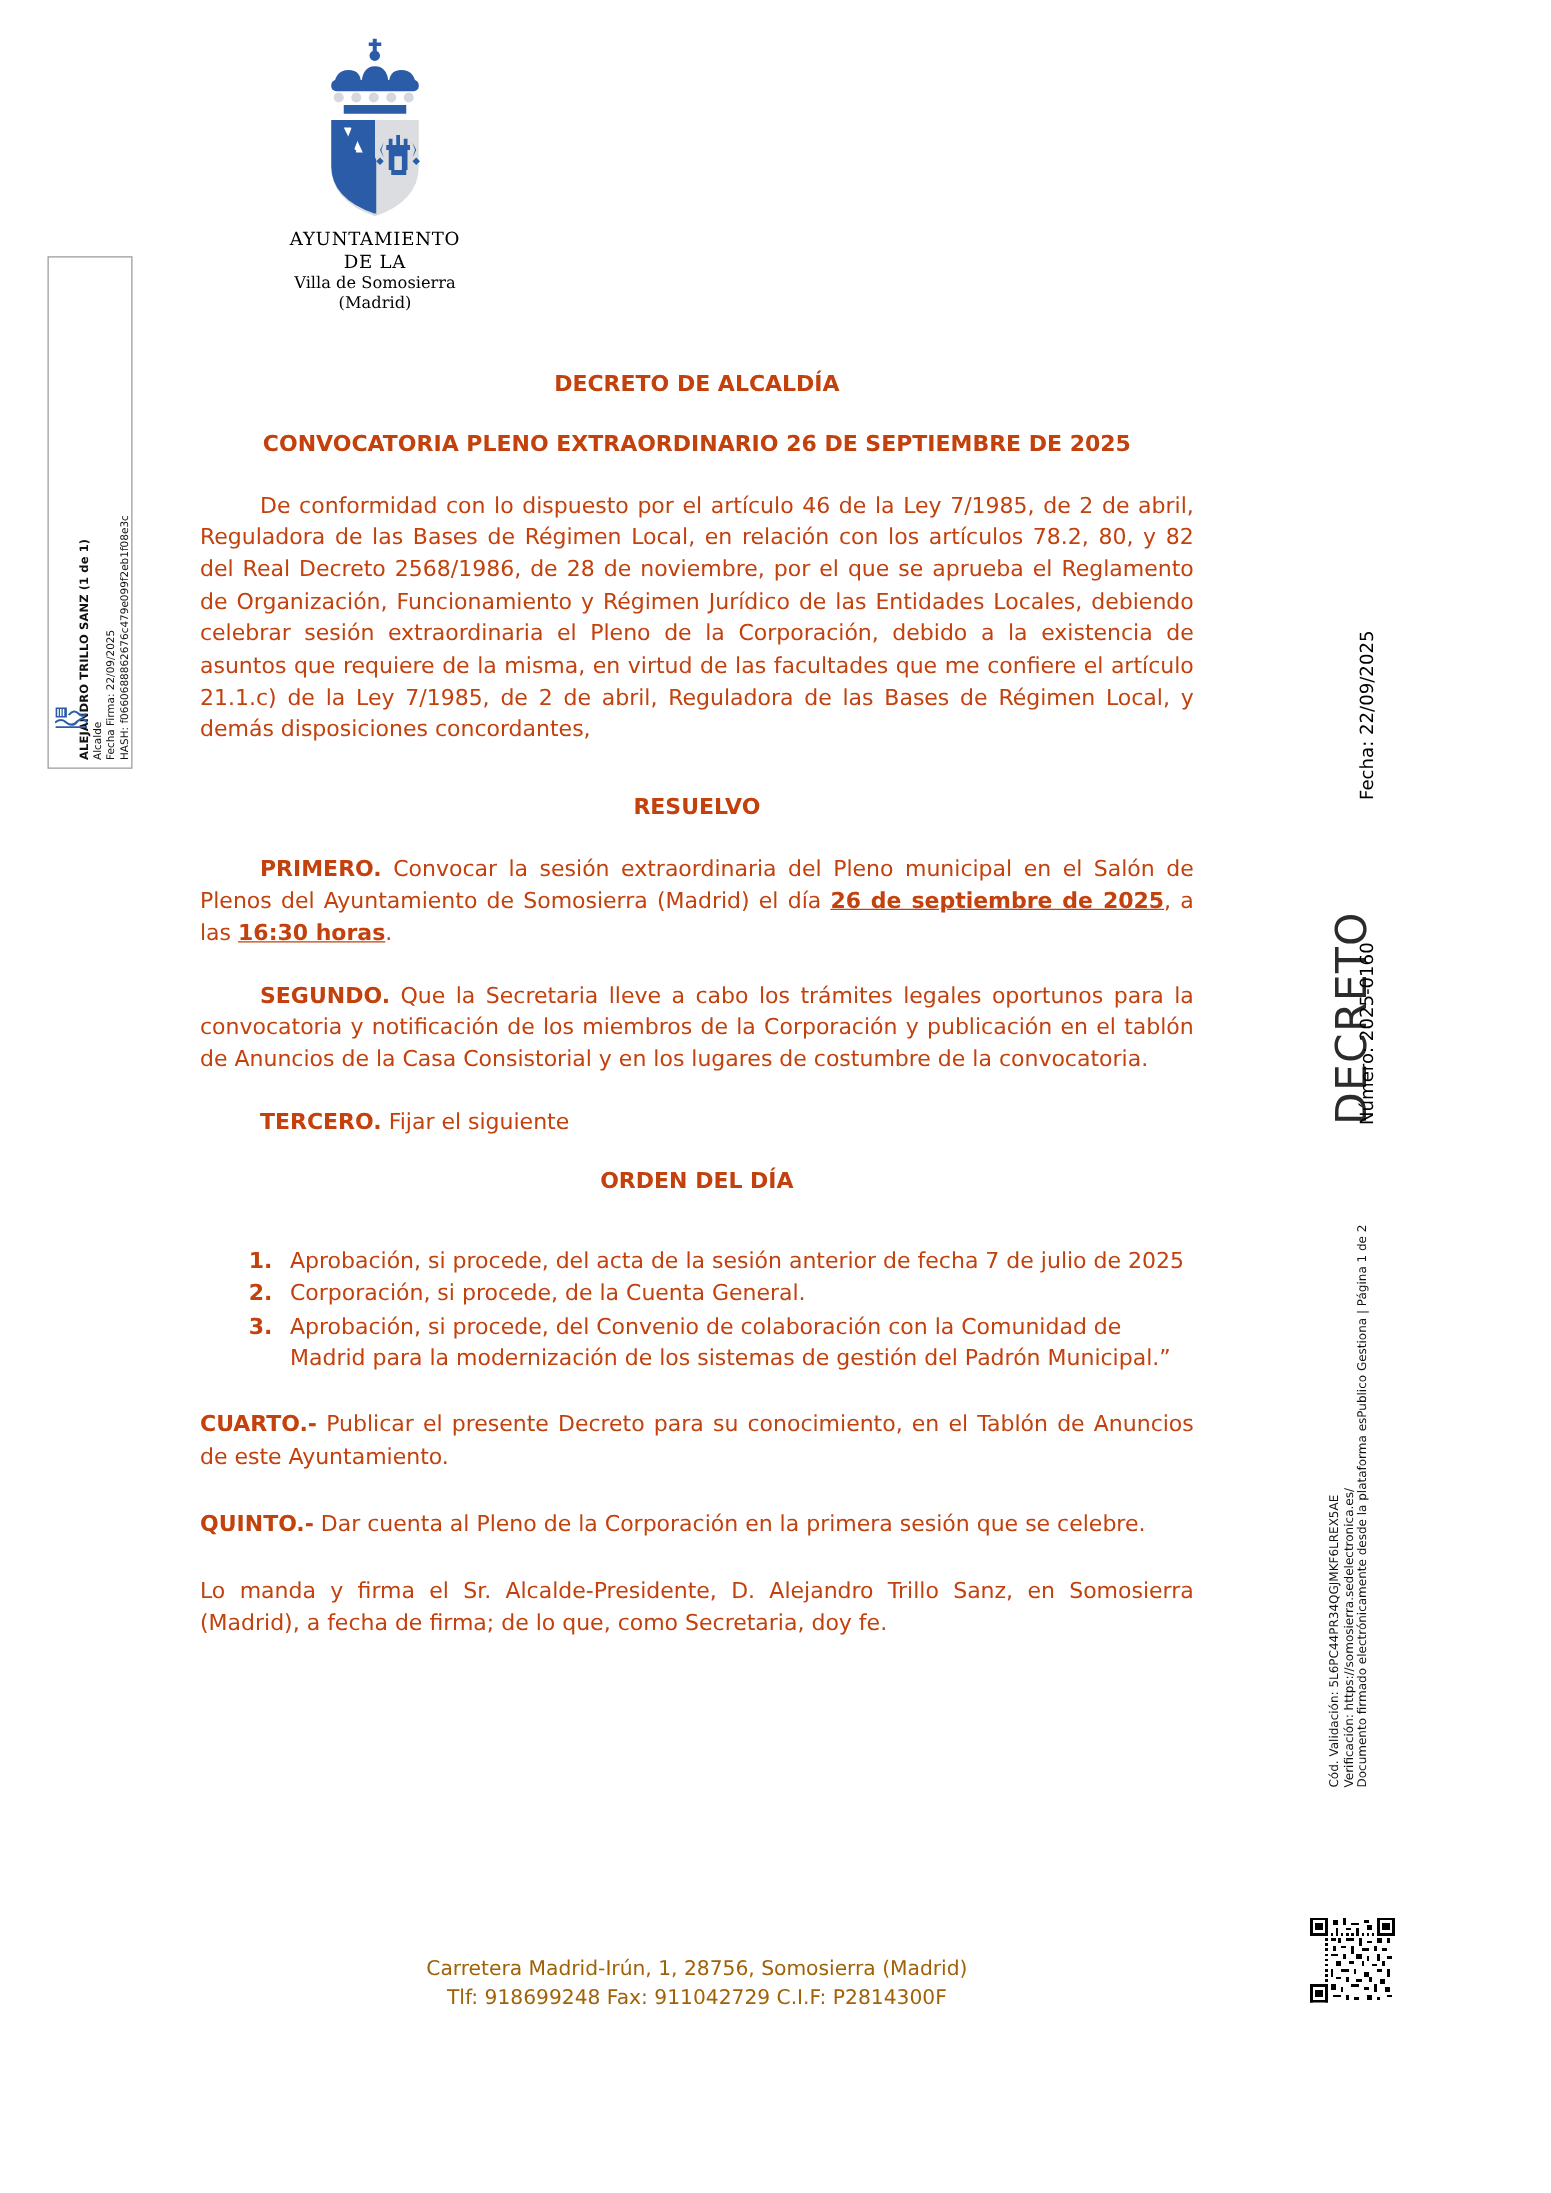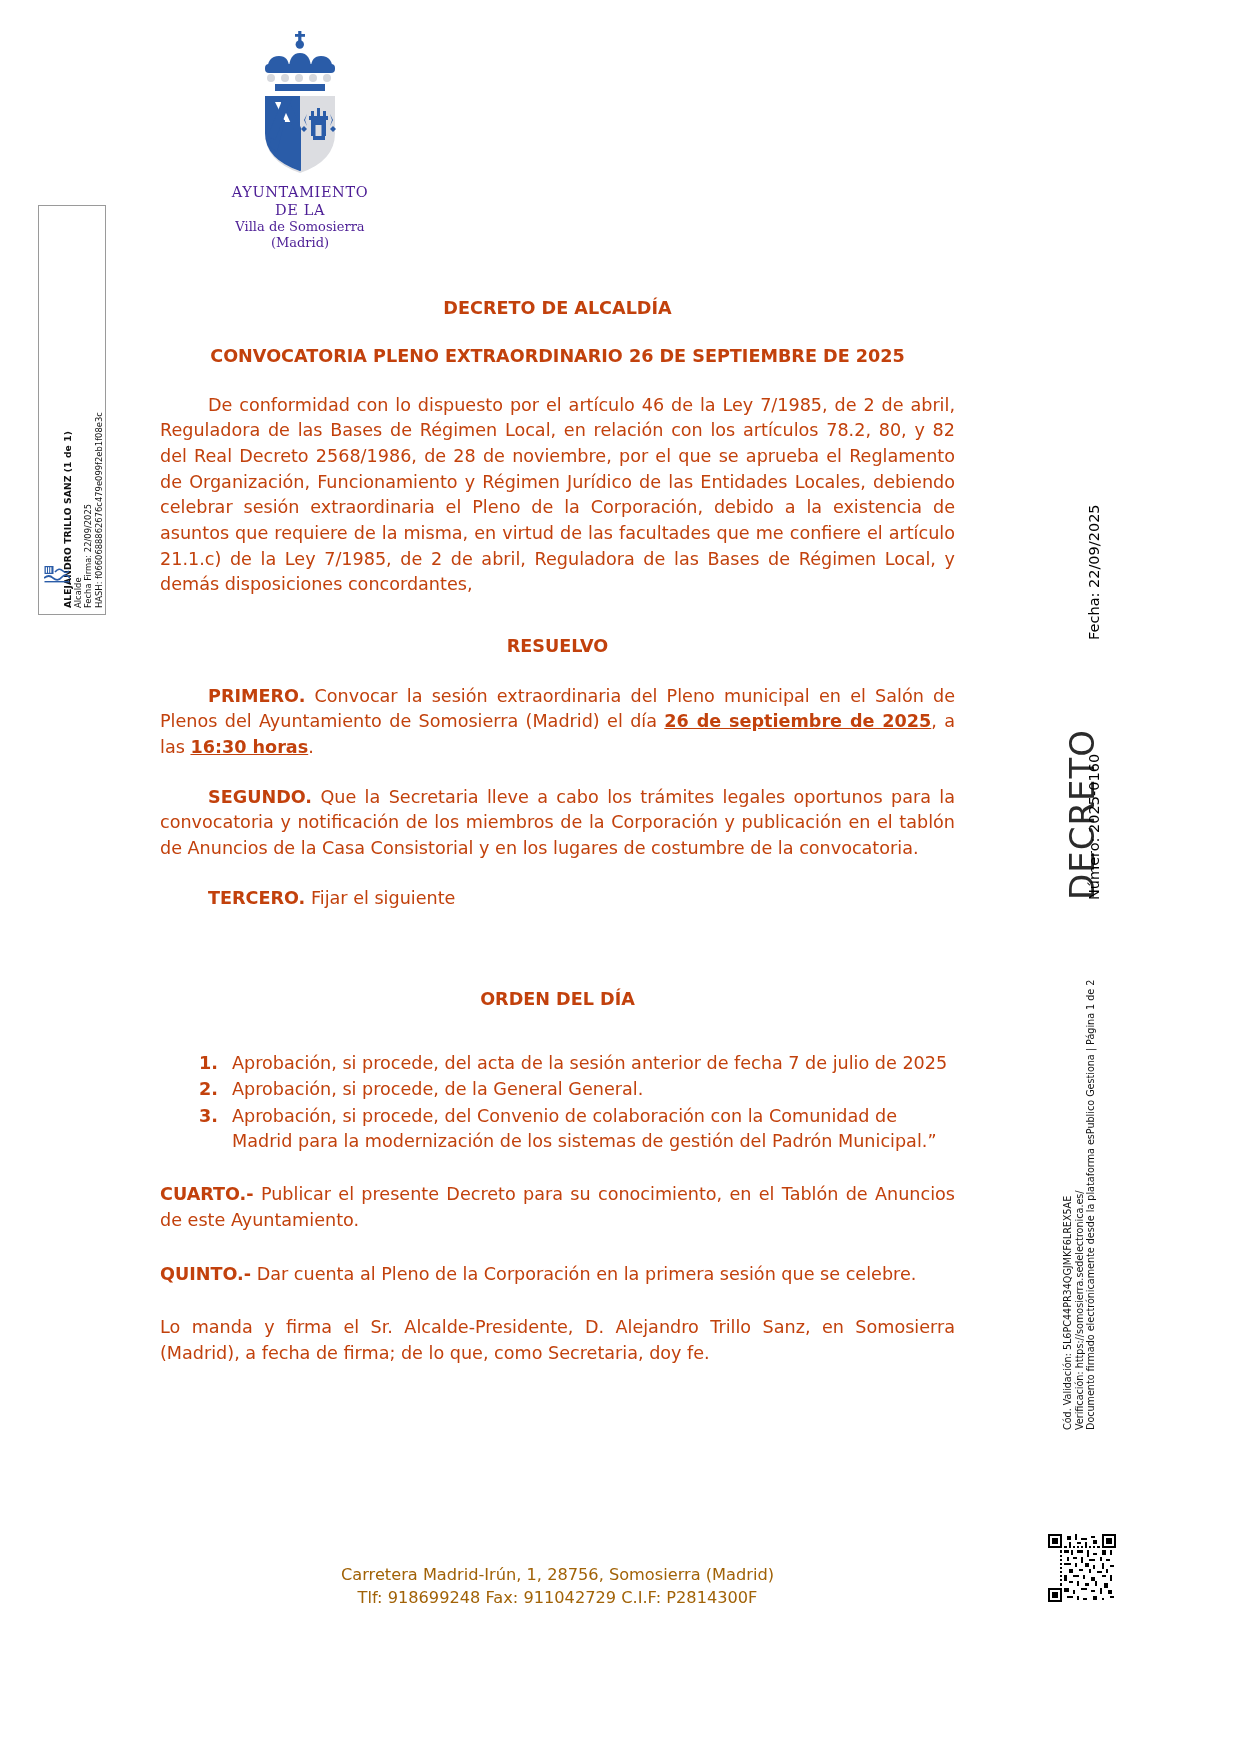--- a/index.html
+++ b/index.html
@@ -77,21 +77,21 @@
   }
   .crest {
     width: 110px;
     height: 150px;
     margin: 0 auto;
     display: block;
   }
   .crest-cap {
     margin-top: 6px;
     font-family: "DejaVu Serif", serif;
-    color: #4c1d95;
+    color: #000000;
     line-height: 1.22;
   }
   .crest-cap .l1 { font-size: 14.5px; letter-spacing: 0.6px; }
   .crest-cap .l2 { font-size: 14.5px; letter-spacing: 0.6px; }
   .crest-cap .l3 { font-size: 13px; }
   .crest-cap .l4 { font-size: 13px; }
 
   
   .doc {
     position: absolute;
@@ -118,21 +118,21 @@
     text-align: justify;
     text-justify: inter-word;
     text-indent: 48px;
     hyphens: none;
   }
   .h-sec {
     text-align: center;
     font-weight: bold;
     margin: 36px 0 0 0;
   }
-  .h-sec.orden { margin: 76px 0 0 0; }
+  .h-sec.orden { margin: 22px 0 0 0; }
   .lead { font-weight: bold; }
   .ul { text-decoration: underline; font-weight: bold; }
 
   ol.orden-list {
     margin: 38px 0 0 0;
     padding-left: 64px;
     text-align: left;
   }
   ol.orden-list li {
     margin: 0 0 1px 0;
@@ -307,21 +307,21 @@
     <p class="body"><span class="lead">PRIMERO.</span><span> Convocar la sesión extraordinaria del Pleno municipal en el Salón de Plenos del Ayuntamiento de Somosierra (Madrid) el día </span><span class="ul">26 de septiembre de 2025</span><span>, a las </span><span class="ul">16:30 horas</span><span>.</span></p>
 
     <p class="body"><span class="lead">SEGUNDO.</span><span> Que la Secretaria lleve a cabo los trámites legales oportunos para la convocatoria y notificación de los miembros de la Corporación y publicación en el tablón de Anuncios de la Casa Consistorial y en los lugares de costumbre de la convocatoria.</span></p>
 
     <p class="body"><span class="lead">TERCERO.</span><span> Fijar el siguiente</span></p>
 
     <div class="h-sec orden">ORDEN DEL DÍA</div>
 
     <ol class="orden-list">
       <li>Aprobación, si procede, del acta de la sesión anterior de fecha 7 de julio de 2025</li>
-      <li>Aprobación, si procede, de la General General.</li>
+      <li>Corporación, si procede, de la Cuenta General.</li>
       <li>Aprobación, si procede, del Convenio de colaboración con la Comunidad de Madrid para la modernización de los sistemas de gestión del Padrón Municipal.”</li>
     </ol>
 
     <p class="tail big-gap"><span class="lead">CUARTO.-</span><span> Publicar el presente Decreto para su conocimiento, en el Tablón de Anuncios de este Ayuntamiento.</span></p>
 
     <p class="tail gap"><span class="lead">QUINTO.-</span><span> Dar cuenta al Pleno de la Corporación en la primera sesión que se celebre.</span></p>
 
     <p class="tail big-gap">Lo manda y firma el Sr. Alcalde-Presidente, D. Alejandro Trillo Sanz, en Somosierra (Madrid), a fecha de firma; de lo que, como Secretaria, doy fe.</p>
   </div>
 

